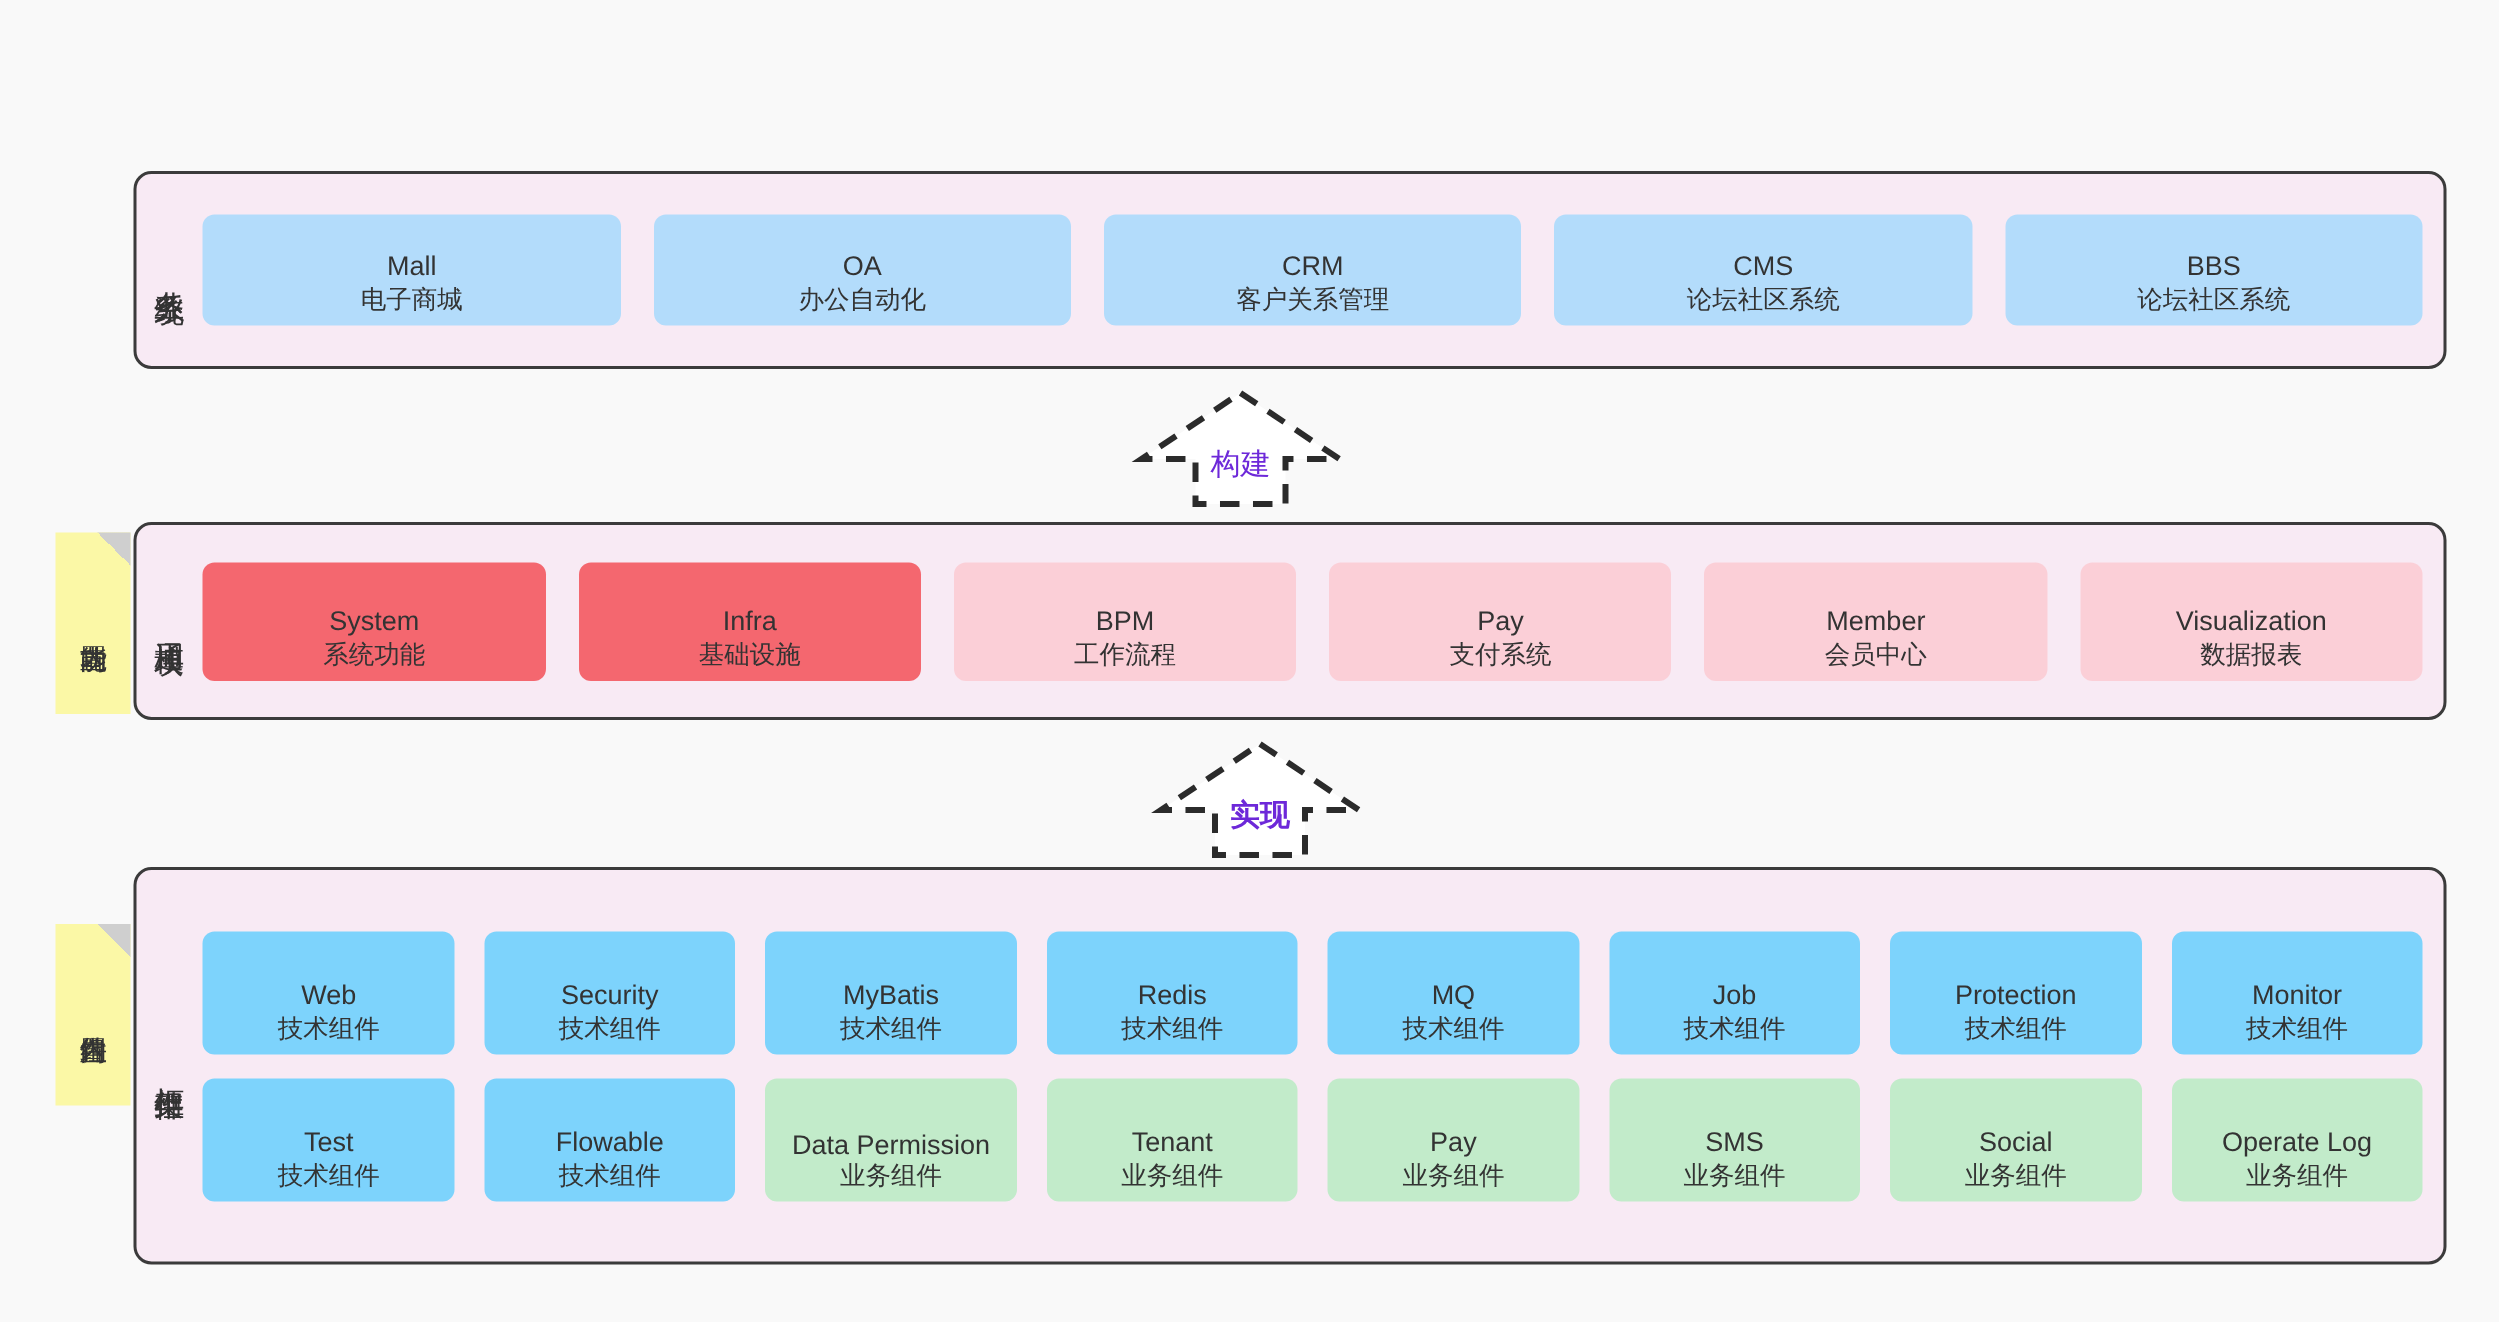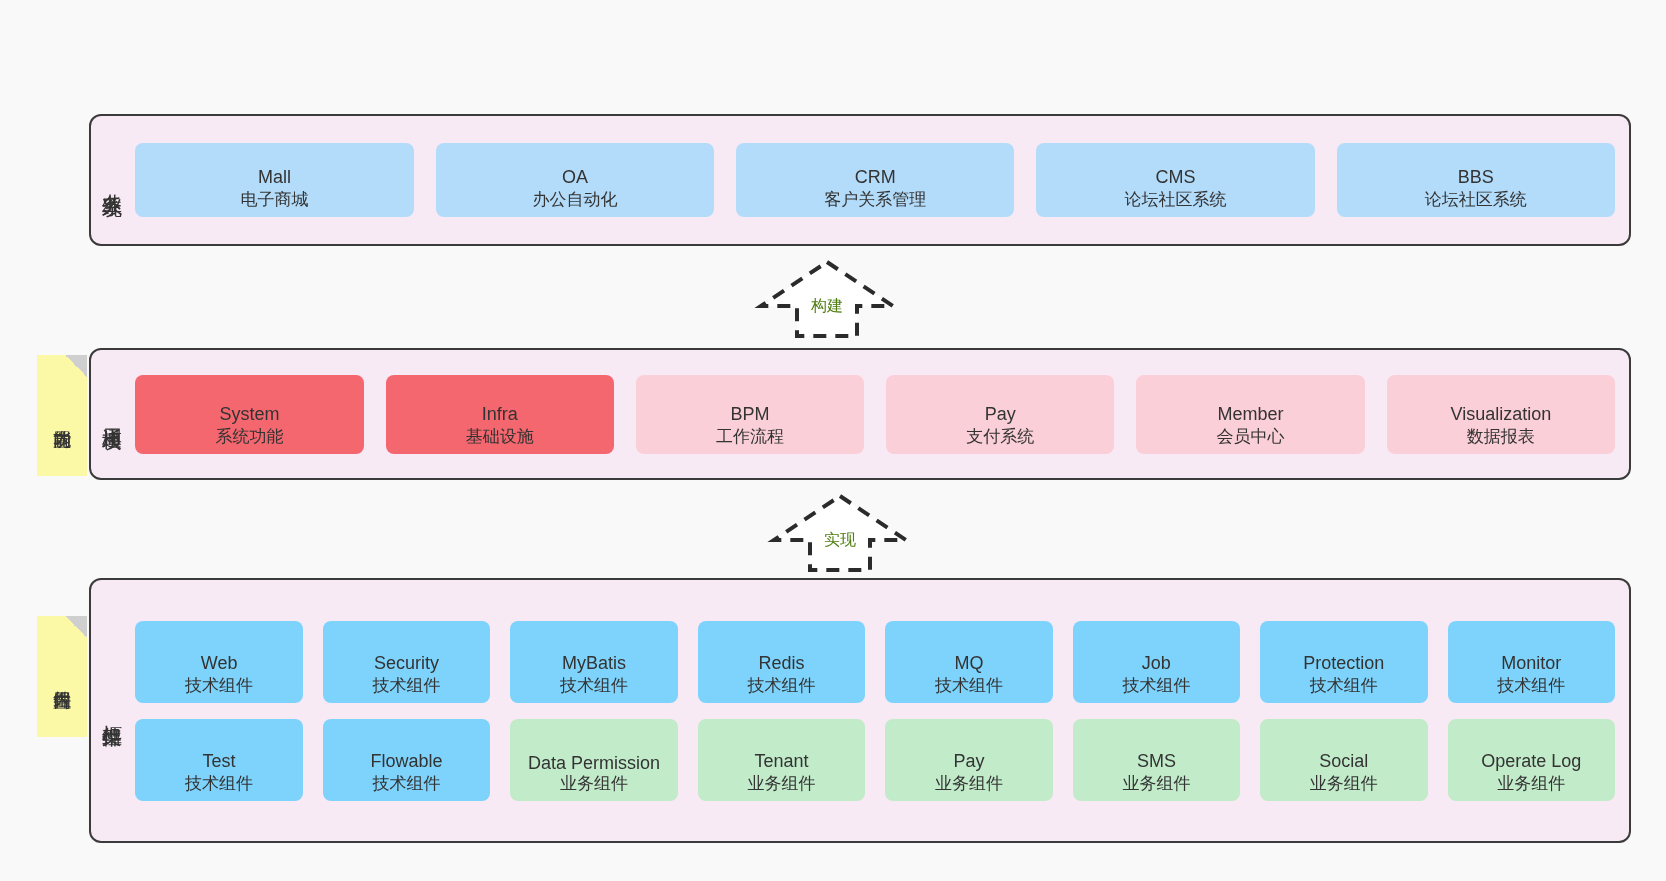--- a/index.html
+++ b/index.html
@@ -111,22 +111,22 @@
     position: absolute;
   }
   .arrow-wrap svg {
     display: block;
     overflow: visible;
   }
   .arrow-label {
     position: absolute;
     left: 50%;
     transform: translateX(-50%);
-    font-size: 16px;
-    color: #4d7c0f;
+    font-size: 20px;
+    color: #6d28d9;
     background: transparent;
     white-space: nowrap;
     user-select: none;
   }
 </style>
 </head>
 <body>
 
 <div class="layer" id="layer-business" style="left:89px; top:114px; width:1542px; height:132px;">
   <div class="layer-title">业务系统</div>
@@ -196,21 +196,21 @@
         <div class="t2">数据报表</div>
       </div>
     </div>
   </div>
 </div>
 
 <div class="arrow-wrap" style="left:770px; top:492px; width:140px; height:82px;">
   <svg width="140" height="82" viewBox="0 0 140 82">
     <path d="M70 4 L136 48 L100 48 L100 78 L40 78 L40 48 L4 48 Z" fill="#ffffff" stroke="#2b2b2b" stroke-width="4" stroke-dasharray="13 9" stroke-linejoin="miter"></path>
   </svg>
-  <div class="arrow-label" style="top:38px;">实现</div>
+  <div class="arrow-label" style="top:38px;font-weight:bold;">实现</div>
 </div>
 
 <div class="note" id="note-framework" style="left:37px; top:616px; width:50px; height:121px;">
   <span>内置组件</span>
 </div>
 
 <div class="layer" id="layer-framework" style="left:89px; top:578px; width:1542px; height:265px;">
   <div class="layer-title">框架组件</div>
   <div class="layer-body">
 

